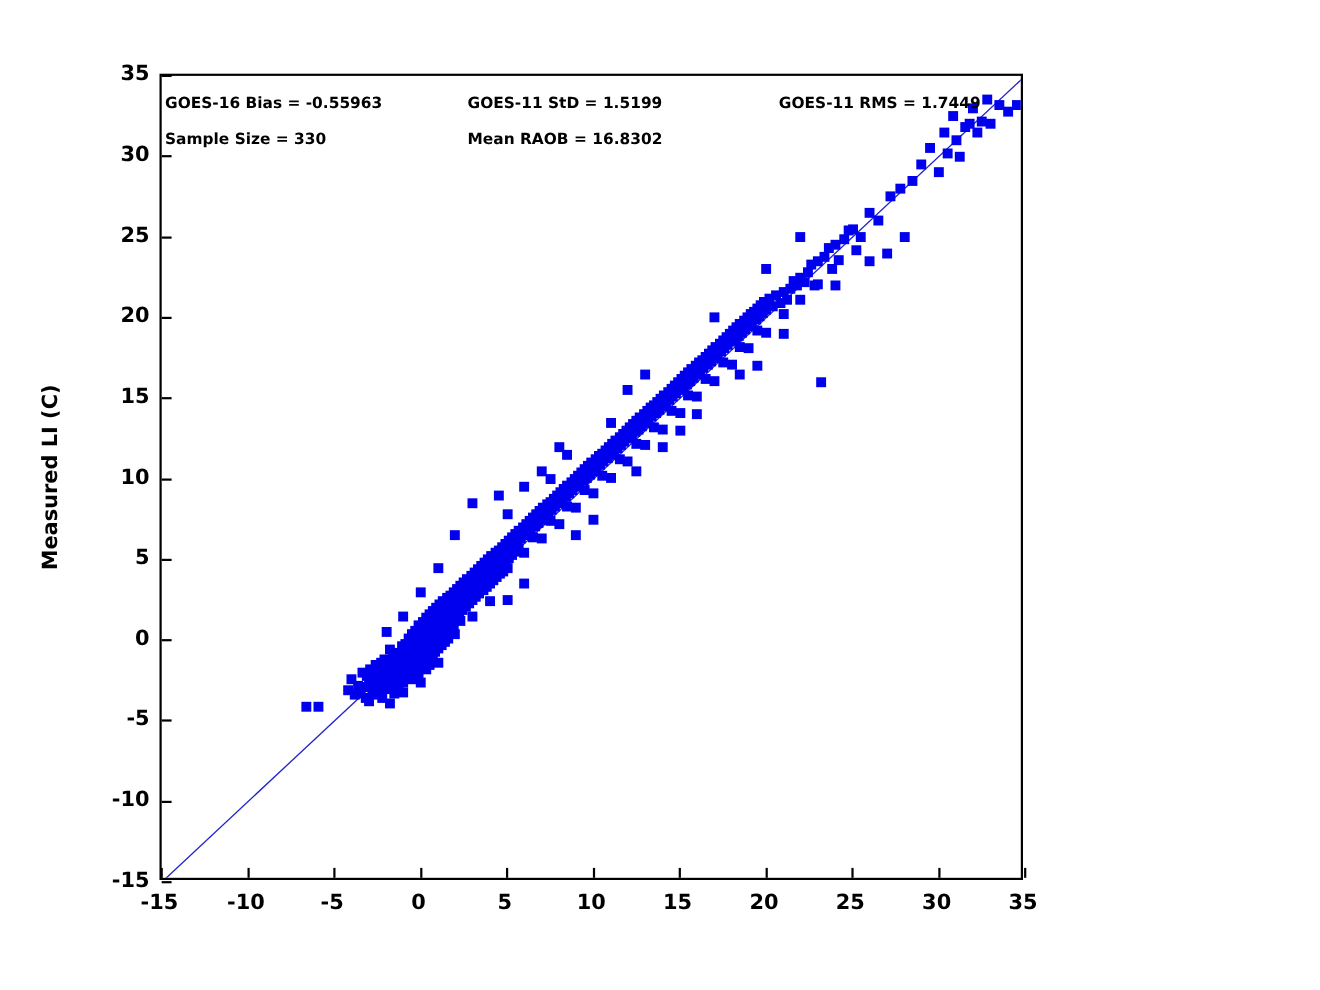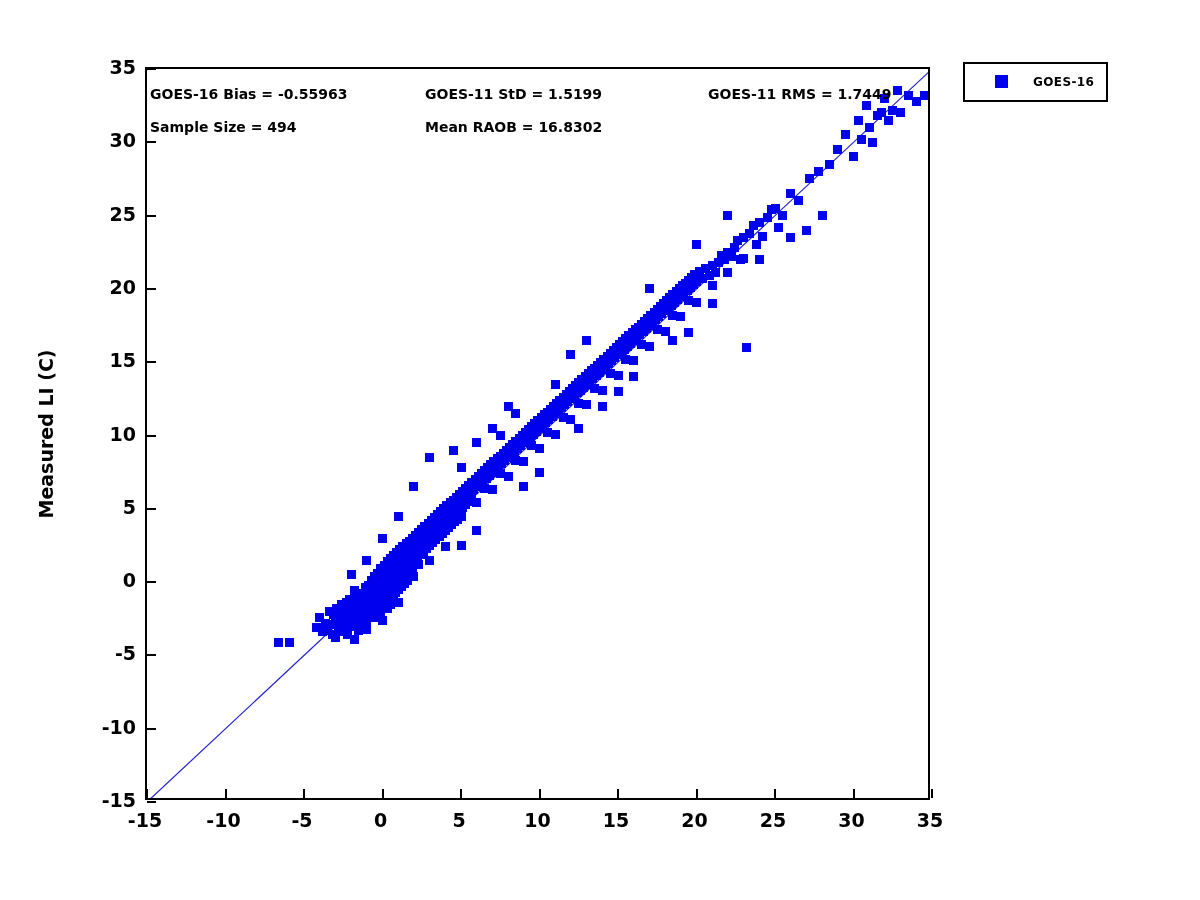--- a/index.html
+++ b/index.html
@@ -639,24 +639,18 @@
       <div class="xlabel-t" style="left: 773px; top: 809px;">25</div>
       <div class="xlabel-t" style="left: 851.5px; top: 809px;">30</div>
       <div class="xlabel-t" style="left: 930px; top: 809px;">35</div>
     </div>
 
 
   <div id="stats">
       <div class="stat" style="left: 150px; top: 86px;">GOES-16 Bias = -0.55963</div>
       <div class="stat" style="left: 425px; top: 86px;">GOES-11 StD = 1.5199</div>
       <div class="stat" style="left: 708px; top: 86px;">GOES-11 RMS = 1.7449</div>
-      <div class="stat" style="left: 150px; top: 119px;">Sample Size = 494</div>
+      <div class="stat" style="left: 150px; top: 119px;">Sample Size = 330</div>
       <div class="stat" style="left: 425px; top: 119px;">Mean RAOB = 16.8302</div>
     </div>
 
-  <div class="legend-box">
-    <div id="legend-inner">
-        <div class="legend-swatch" style="background: rgb(0, 0, 238);"></div>
-        <div class="legend-label">GOES-16</div>
-      </div>
-  </div>
 
 </div>
 
 </body></html>

